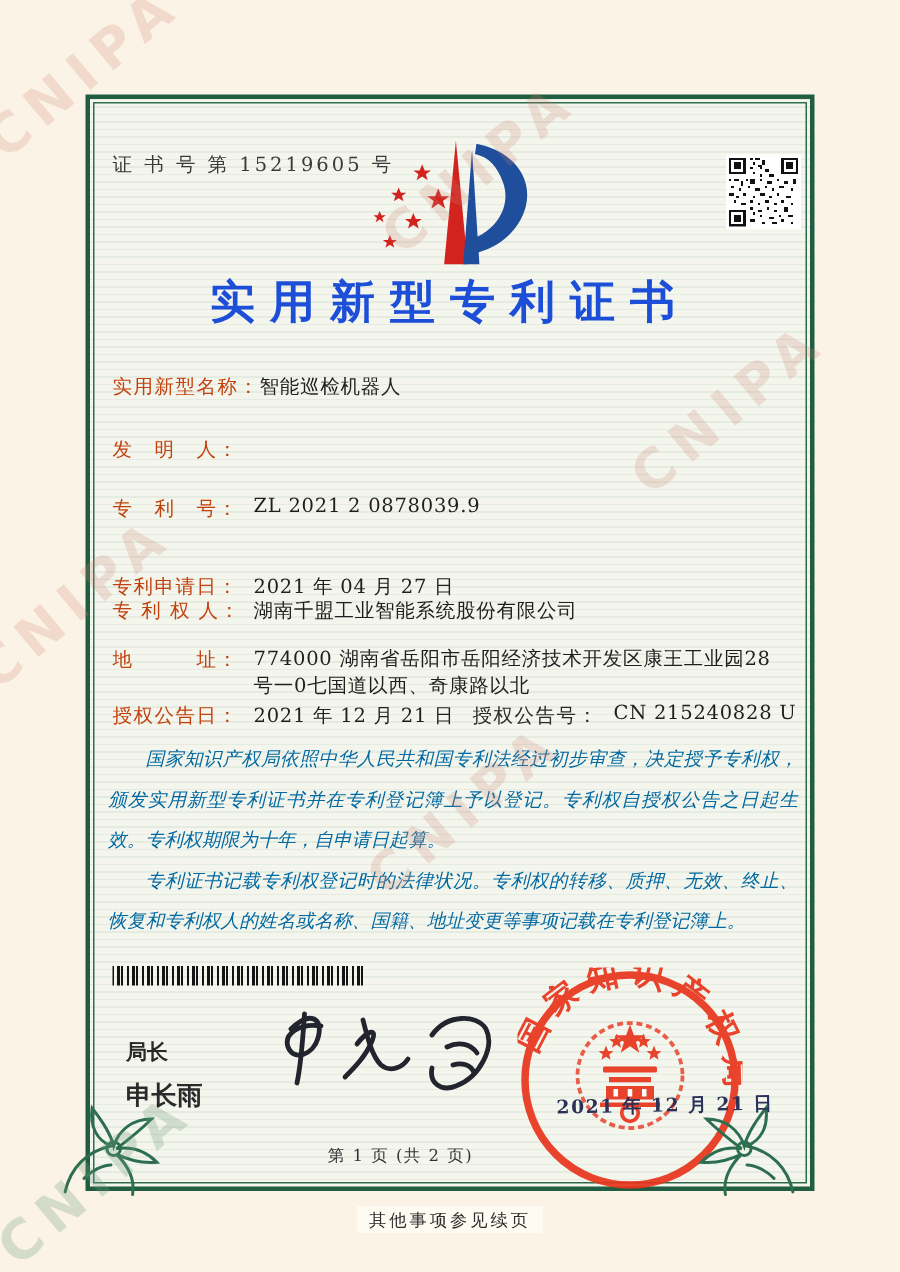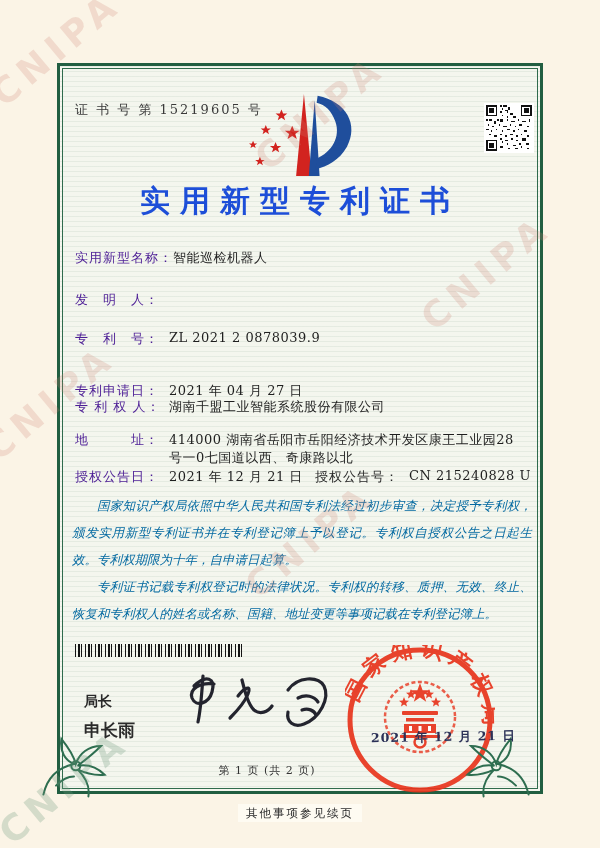--- a/index.html
+++ b/index.html
@@ -33,21 +33,21 @@
   .frame-inner{position:absolute;inset:2px;border:1px solid #2f6b4c;pointer-events:none;}
   .cert-no{position:absolute;left:75px;top:101px;font-size:13px;letter-spacing:2px;color:#3a3a3a;z-index:2;}
   .logo{position:absolute;left:237px;top:90px;z-index:2;}
   .qr{position:absolute;left:484px;top:103px;width:50px;height:50px;background:#fff;padding:2px;box-sizing:border-box;z-index:2;}
   .title{
     position:absolute;left:57px;top:181px;width:486px;text-align:center;
     font-size:30px;font-weight:600;letter-spacing:10px;color:#1d4ed8;z-index:2;
   }
   .rows{position:absolute;left:75px;top:0;width:456px;z-index:2;font-size:13px;}
   .row{position:absolute;left:0;display:flex;align-items:flex-start;width:456px;letter-spacing:.5px;}
-  .lbl{flex:0 0 94px;white-space:pre;letter-spacing:1px;color:#4c1d95;}
+  .lbl{flex:0 0 94px;white-space:pre;letter-spacing:1px;color:#c2410c;}
   .val{color:#1f1f1f;}
   .val div{line-height:18px;}
   .r-name{top:249px;}
   .r-inventors{top:291px;}
   .r-patentno{top:330px;}
   .r-filing{top:364px;margin-top:18px;}
   .r-patentee{top:398px;}
   .r-address{top:431px;}
   .r-grant{top:468px;}
   .val-grantdate{width:146px;}
@@ -155,21 +155,21 @@
       <span class="lbl">专利申请日：</span>
       <span class="val">2021 年 04 月 27 日</span>
     </div>
     <div class="row r-patentee">
       <span class="lbl">专 利 权 人：</span>
       <span class="val">湖南千盟工业智能系统股份有限公司</span>
     </div>
     <div class="row r-address">
       <span class="lbl">地　　　址：</span>
       <span class="val">
-        <div>414000 湖南省岳阳市岳阳经济技术开发区康王工业园28</div>
+        <div>774000 湖南省岳阳市岳阳经济技术开发区康王工业园28</div>
         <div>号一0七国道以西、奇康路以北</div>
       </span>
     </div>
     <div class="row r-grant">
       <span class="lbl">授权公告日：</span>
       <span class="val val-grantdate">2021 年 12 月 21 日</span>
       <span class="lbl2">授权公告号：</span>
       <span class="val">CN 215240828 U</span>
     </div>
   </div>

